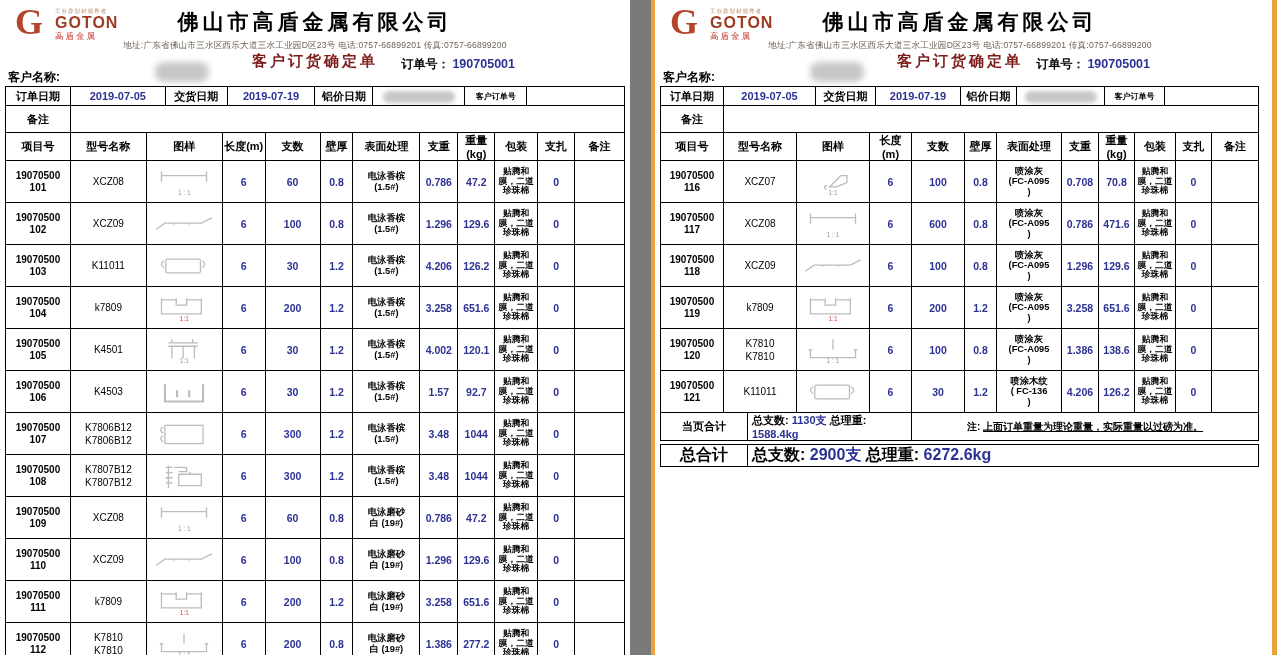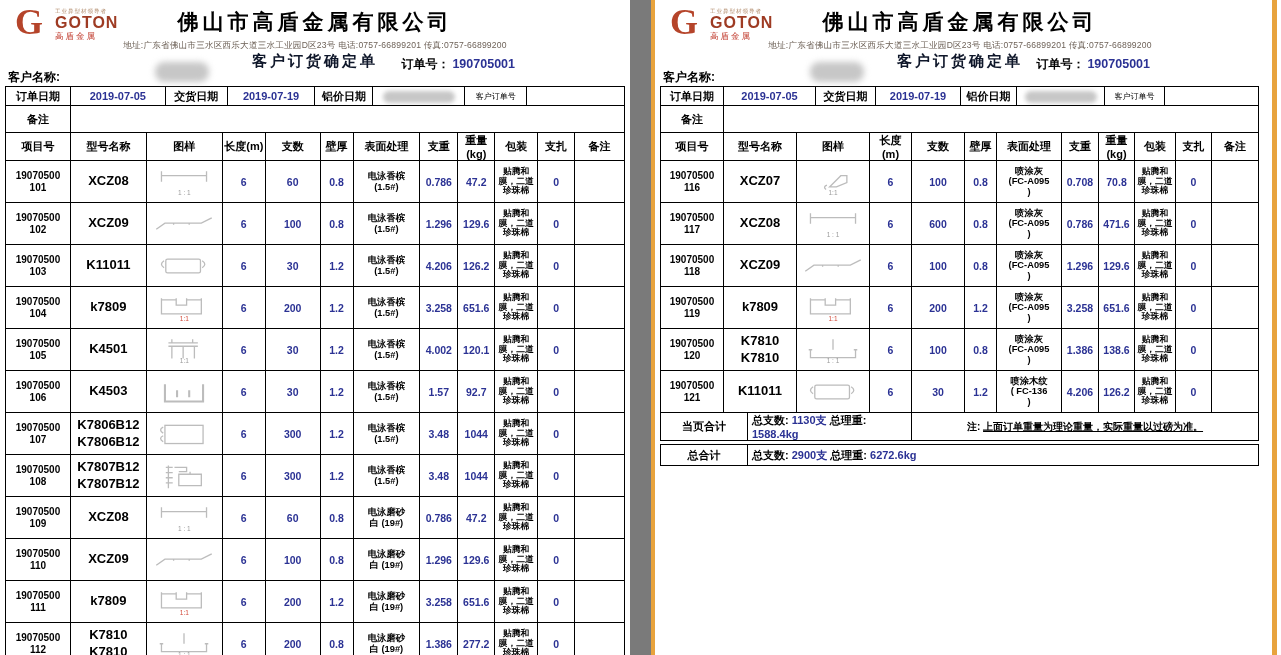--- a/index.html
+++ b/index.html
@@ -25,62 +25,62 @@
   .logo-right{display:block;margin-left:40px;padding-top:2px;}
   .logo-tagline{display:block;font-size:5.5px;color:#b08a6a;letter-spacing:1px;}
   .logo-brand{display:block;font-size:16px;font-weight:bold;color:#9e3b23;letter-spacing:1px;}
   .logo-sub{display:block;font-size:8.5px;font-weight:normal;color:#c0392b;margin-top:1px;letter-spacing:2px;}
   .company{position:absolute;left:0;right:0;top:8px;text-align:center;
            font-family:"Liberation Serif","DejaVu Serif",serif;
            font-weight:bold;font-size:21px;letter-spacing:4px;color:#000;}
   .address{position:absolute;left:0;right:0;top:40px;text-align:center;
            font-size:8.6px;color:#6e6258;letter-spacing:0.2px;}
   .doc-title{position:absolute;left:0;right:0;top:52px;text-align:center;
-             font-size:15px;font-weight:bold;letter-spacing:3px;color:#0f172a;}
+             font-size:15px;font-weight:bold;letter-spacing:3px;color:#7f1d1d;}
   .order-no{position:absolute;top:56px;right:110px;font-size:12px;font-weight:bold;color:#000;}
   .order-no .num{font-size:12.5px;margin-left:3px;margin-top:40px;}
   .customer{position:absolute;left:3px;top:69px;font-size:12px;font-weight:bold;color:#000;}
   .blur-blob{position:absolute;background:#c7c7c7;border-radius:9px;filter:blur(3px);}
   .customer-blob{left:150px;top:62px;width:54px;height:20px;}
   .alu-blob{display:inline-block;position:static;width:72px;height:12px;
             vertical-align:middle;filter:blur(2px);}
 
   
   table{border-collapse:collapse;table-layout:fixed;}
   td,th{border:1px solid #000;text-align:center;vertical-align:middle;
         padding:0 1px;overflow:hidden;color:#000;}
   .num{color:#2b3294;}
 
   .info-table td{height:18px;font-size:11px;}
   .info-table .lbl{font-weight:bold;}
   .info-table .val{font-weight:bold;}
-  .info-table .small-lbl{font-size:8px;font-weight:normal;}
+  .info-table .small-lbl{font-size:8px;font-weight:bold;}
   .remark-row td{height:26px;}
 
   .main-table{margin-top:-1px;}
   .main-table th{height:16px;font-size:11px;font-weight:bold;}
   .main-table tbody tr{height:42px;}
   .c-item{font-size:10px;font-weight:bold;white-space:pre-line;line-height:1.2;}
-  .c-model{font-size:13px;font-weight:bold;white-space:pre-line;line-height:1.3;}
+  .c-model{font-size:10px;font-weight:normal;white-space:pre-line;line-height:1.3;}
   .c-diag{padding:0;}
   .diag{display:block;margin:0 auto;width:70px;height:26px;stroke:#bcbcbc;fill:none;stroke-width:1.5;}
   .diag-label{font-size:6.5px;color:#9a9a9a;line-height:1;margin-top:-3px;}
   .diag-label.red{color:#d24a3a;}
   .c-num{font-size:10.5px;font-weight:bold;}
   .c-surface{font-size:9.3px;font-weight:bold;line-height:1.12;white-space:pre-line;}
   .c-pack{font-size:8.8px;font-weight:bold;line-height:1.08;}
   .c-remark{font-size:10px;}
 
   .sum-table{margin-top:-1px;}
   .sum-table td{height:21px;font-size:11px;font-weight:bold;}
   .sum-table .tot{text-align:left;padding-left:4px;}
   .sum-table .note-cell{font-size:10px;}
   .sum-table .u{text-decoration:underline;}
   .sum-table2{margin-top:3px;}
-  .sum-table2 td{height:20px;font-size:11px;font-weight:bold;}
+  .sum-table2 td{height:20px;font-size:16px;font-weight:bold;}
   .sum-table2 .tot{text-align:left;padding-left:4px;}
 </style>
 </head>
 <body>
 
 <div class="page page-left">
   <div class="page-inner">
     <div class="page-head">
       <div class="logo">
         <span class="logo-g">G</span>

